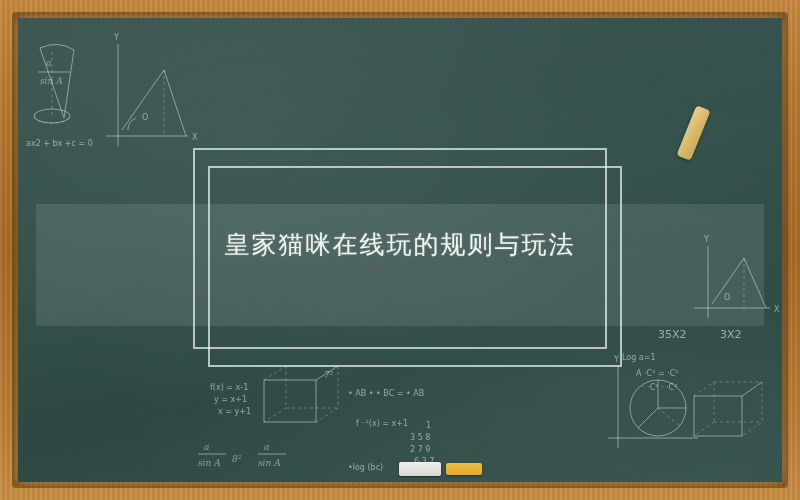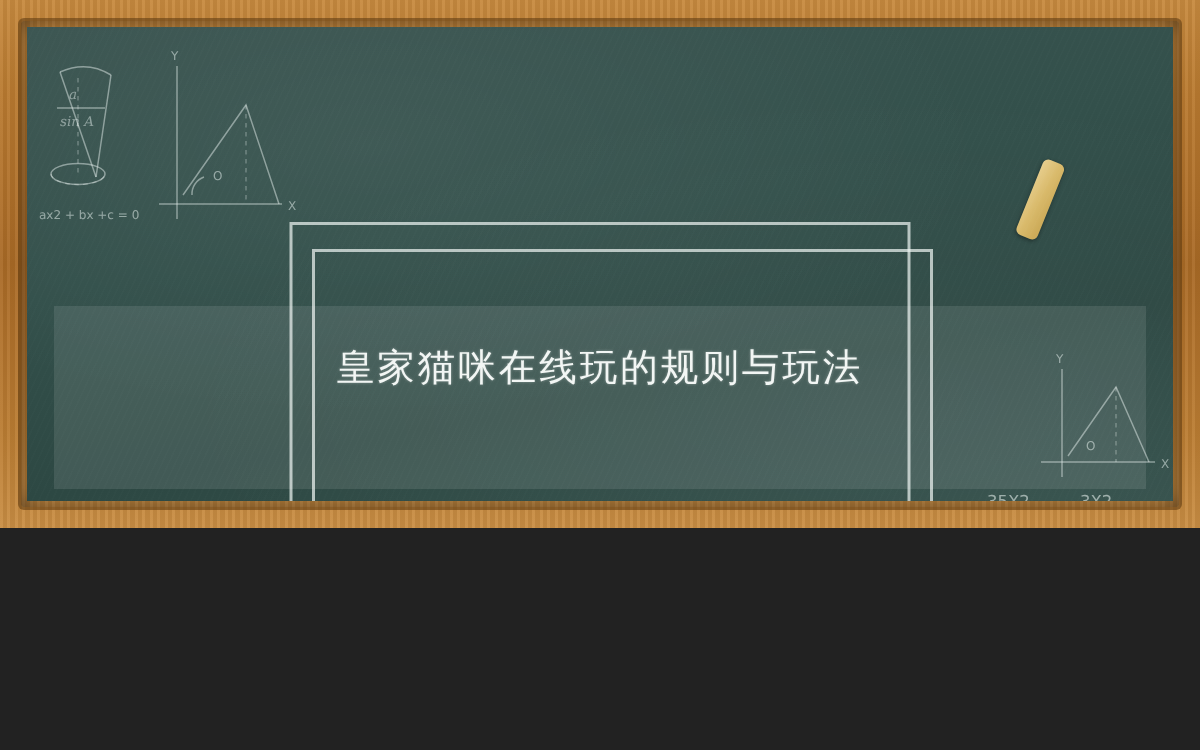--- a/index.html
+++ b/index.html
@@ -6,21 +6,21 @@
     margin: 0;
     padding: 0;
     background: #222;
   }
   body {
     font-family: "Liberation Sans", sans-serif;
   }
   .stage {
     position: relative;
     width: 800px;
-    height: 352px;
+    height: 500px;
     overflow: hidden;
   }
   
   .frame {
     position: absolute;
     inset: 0;
     background:
       linear-gradient(180deg, #c78a3f 0%, #b97a30 18%, #a96a26 50%, #bb7d33 82%, #c98e44 100%);
   }
   .frame::after {

